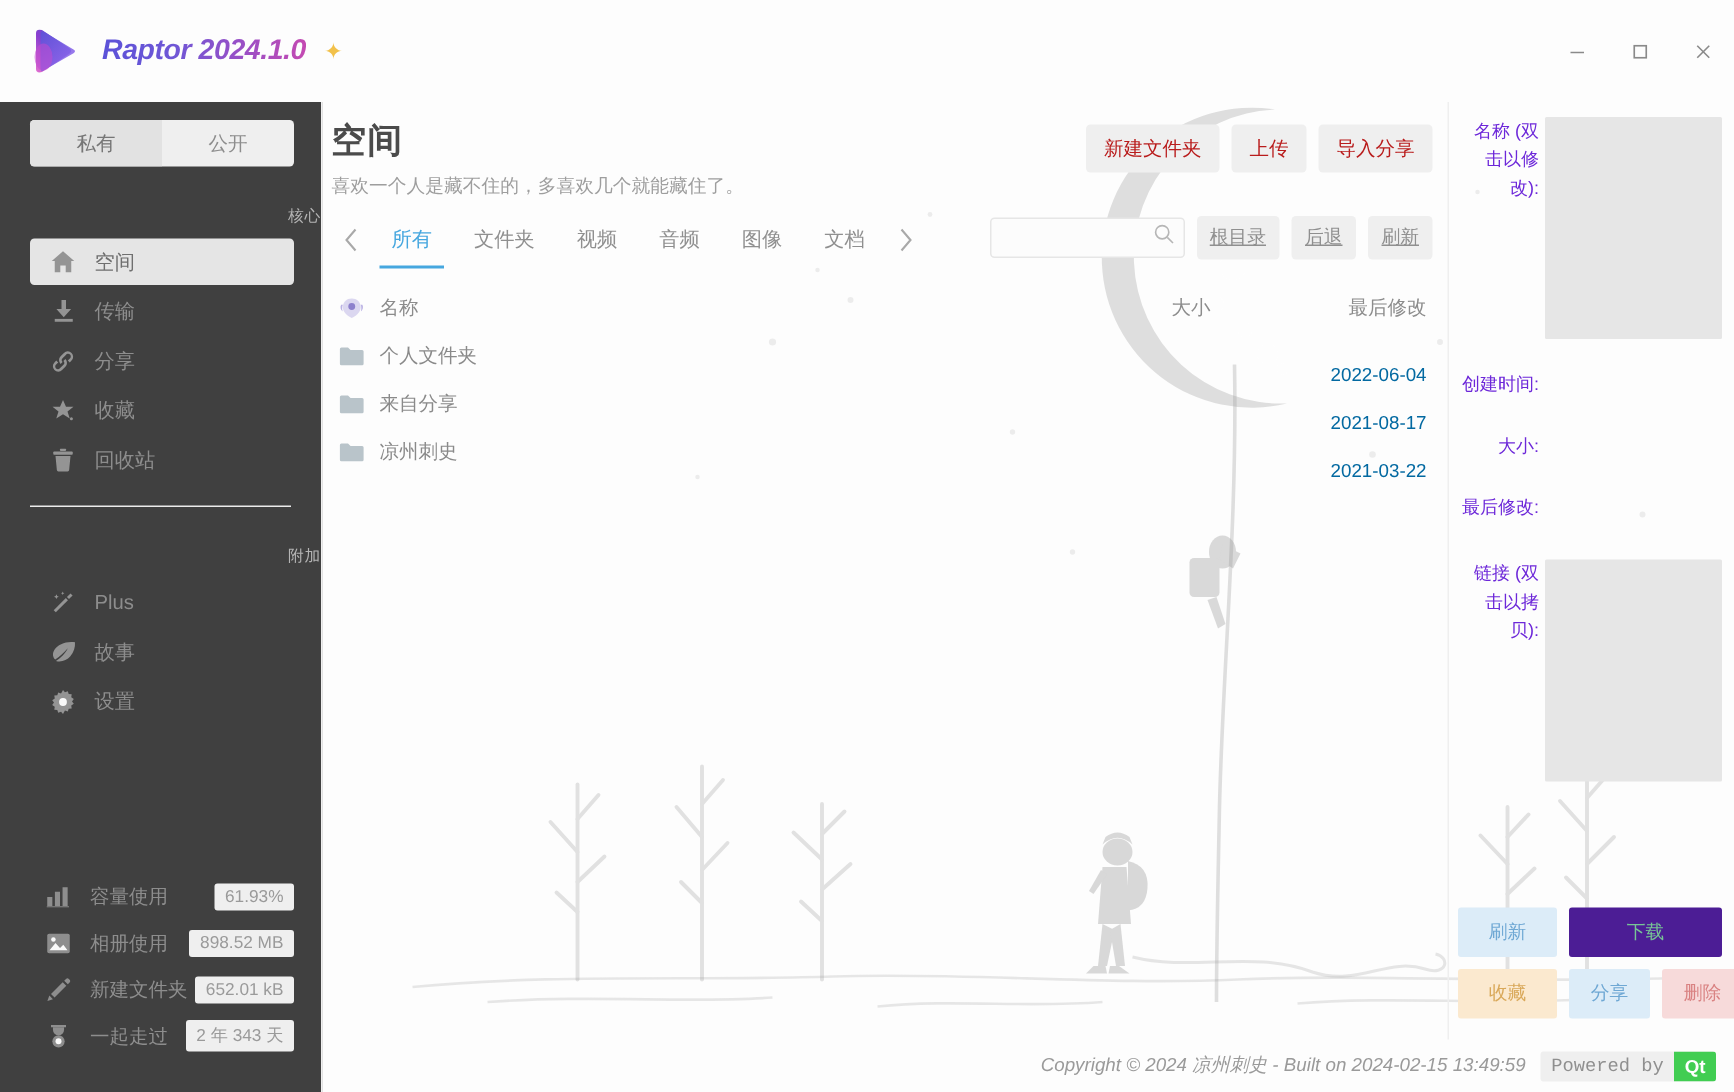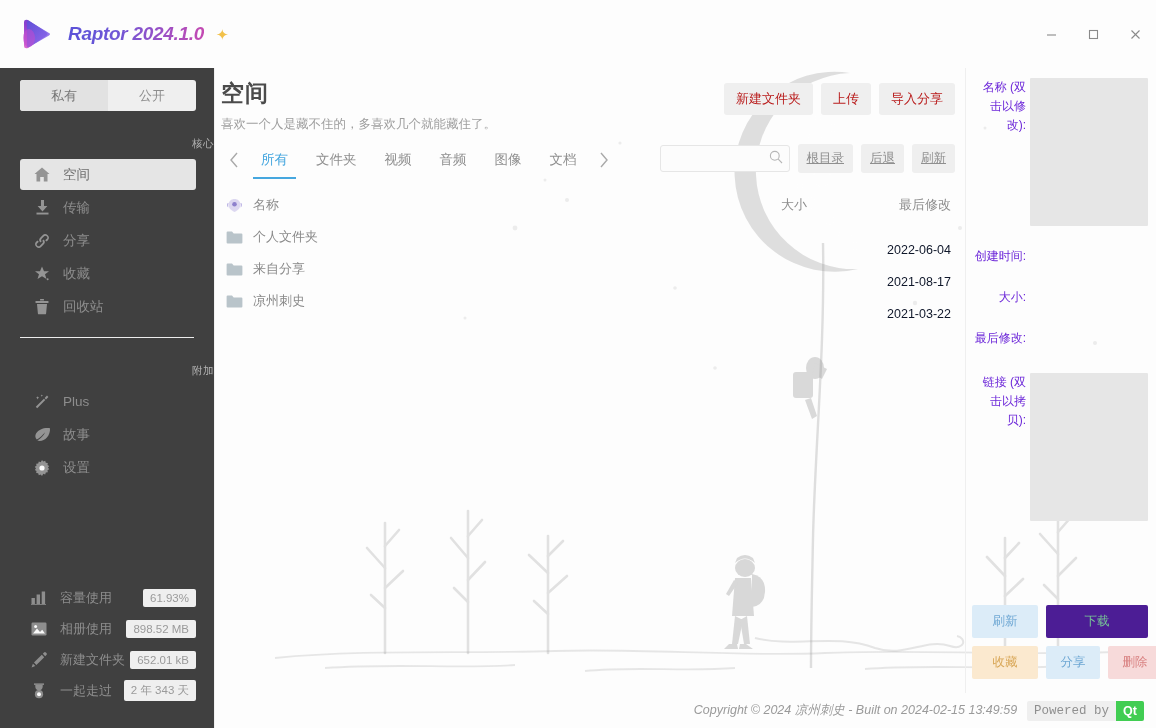--- a/index.html
+++ b/index.html
@@ -331,21 +331,21 @@
     text-align: right;
     padding-right: 8px;
     color: #8c8c8c;
   }
   .col-mod {
     width: 150px; flex: 0 0 150px;
     text-align: right;
     padding-right: 14px;
     color: #8c8c8c;
   }
-  .frow .col-size, .frow .col-mod { color: #0f172a; font-size: 12.5px; margin-top: 25px; }
+  .frow .col-size, .frow .col-mod { color: #0369a1; font-size: 12.5px; margin-top: 25px; }
   .name-ico {
     width: 22px; height: 18px;
     margin-right: 8px;
     display: flex; align-items: center; justify-content: center;
     flex: 0 0 22px;
   }
   .name-ico svg { display:block; }
   .fname { color: #8c8c8c; white-space: nowrap; overflow: hidden; text-overflow: ellipsis; }
   .frow .fname { color: #8a8a8a; }
 

